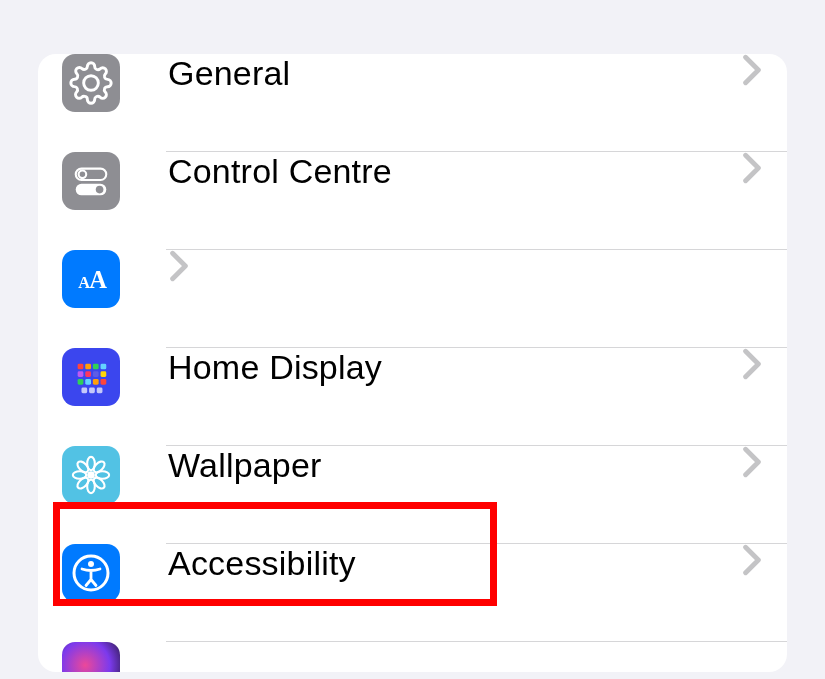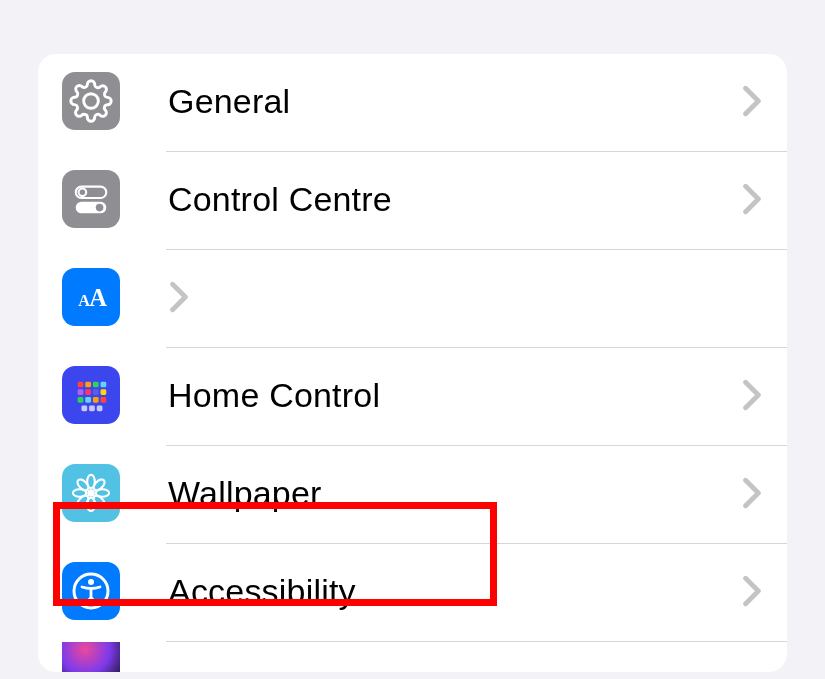--- a/index.html
+++ b/index.html
@@ -15,21 +15,20 @@
       overflow: hidden;
     }
     .settings-panel {
       background: #ffffff;
       border-radius: 18px;
       margin: 54px 38px 0 38px;
       overflow: hidden;
     }
     .settings-row {
       display: flex;
-      align-items: center;
       height: 98px;
       padding: 0 24px 4px 24px;
       position: relative;
       cursor: pointer;
     }
     .settings-row.last-partial {
       height: 30px;
       overflow: hidden;
     }
     .row-divider {
@@ -148,21 +147,21 @@
           <rect x="32" y="16" width="6" height="6" rx="1.5" fill="#ffd60a"></rect>
           <rect x="8" y="24" width="6" height="6" rx="1.5" fill="#30d158"></rect>
           <rect x="16" y="24" width="6" height="6" rx="1.5" fill="#64d2ff"></rect>
           <rect x="24" y="24" width="6" height="6" rx="1.5" fill="#ff9f0a"></rect>
           <rect x="32" y="24" width="6" height="6" rx="1.5" fill="#ff453a"></rect>
           <rect x="12" y="33" width="6" height="6" rx="1.5" fill="#fff" opacity="0.7"></rect>
           <rect x="20" y="33" width="6" height="6" rx="1.5" fill="#fff" opacity="0.7"></rect>
           <rect x="28" y="33" width="6" height="6" rx="1.5" fill="#fff" opacity="0.7"></rect>
         </svg>
       </div>
-      <div class="row-label">Home Control</div>
+      <div class="row-label">Home Display</div>
       <svg class="chevron" viewBox="0 0 12 20" fill="none">
         <path d="M2 2l8 8-8 8" stroke="#c4c4c6" stroke-width="3" stroke-linecap="round" stroke-linejoin="round"></path>
       </svg>
       <div class="row-divider"></div>
     </div>
 
     <div class="settings-row">
       <div class="icon-box icon-wallpaper">
         <svg class="wallpaper-svg" viewBox="0 0 44 44" fill="none">
           <circle cx="22" cy="22" r="4" fill="#fff"></circle>

